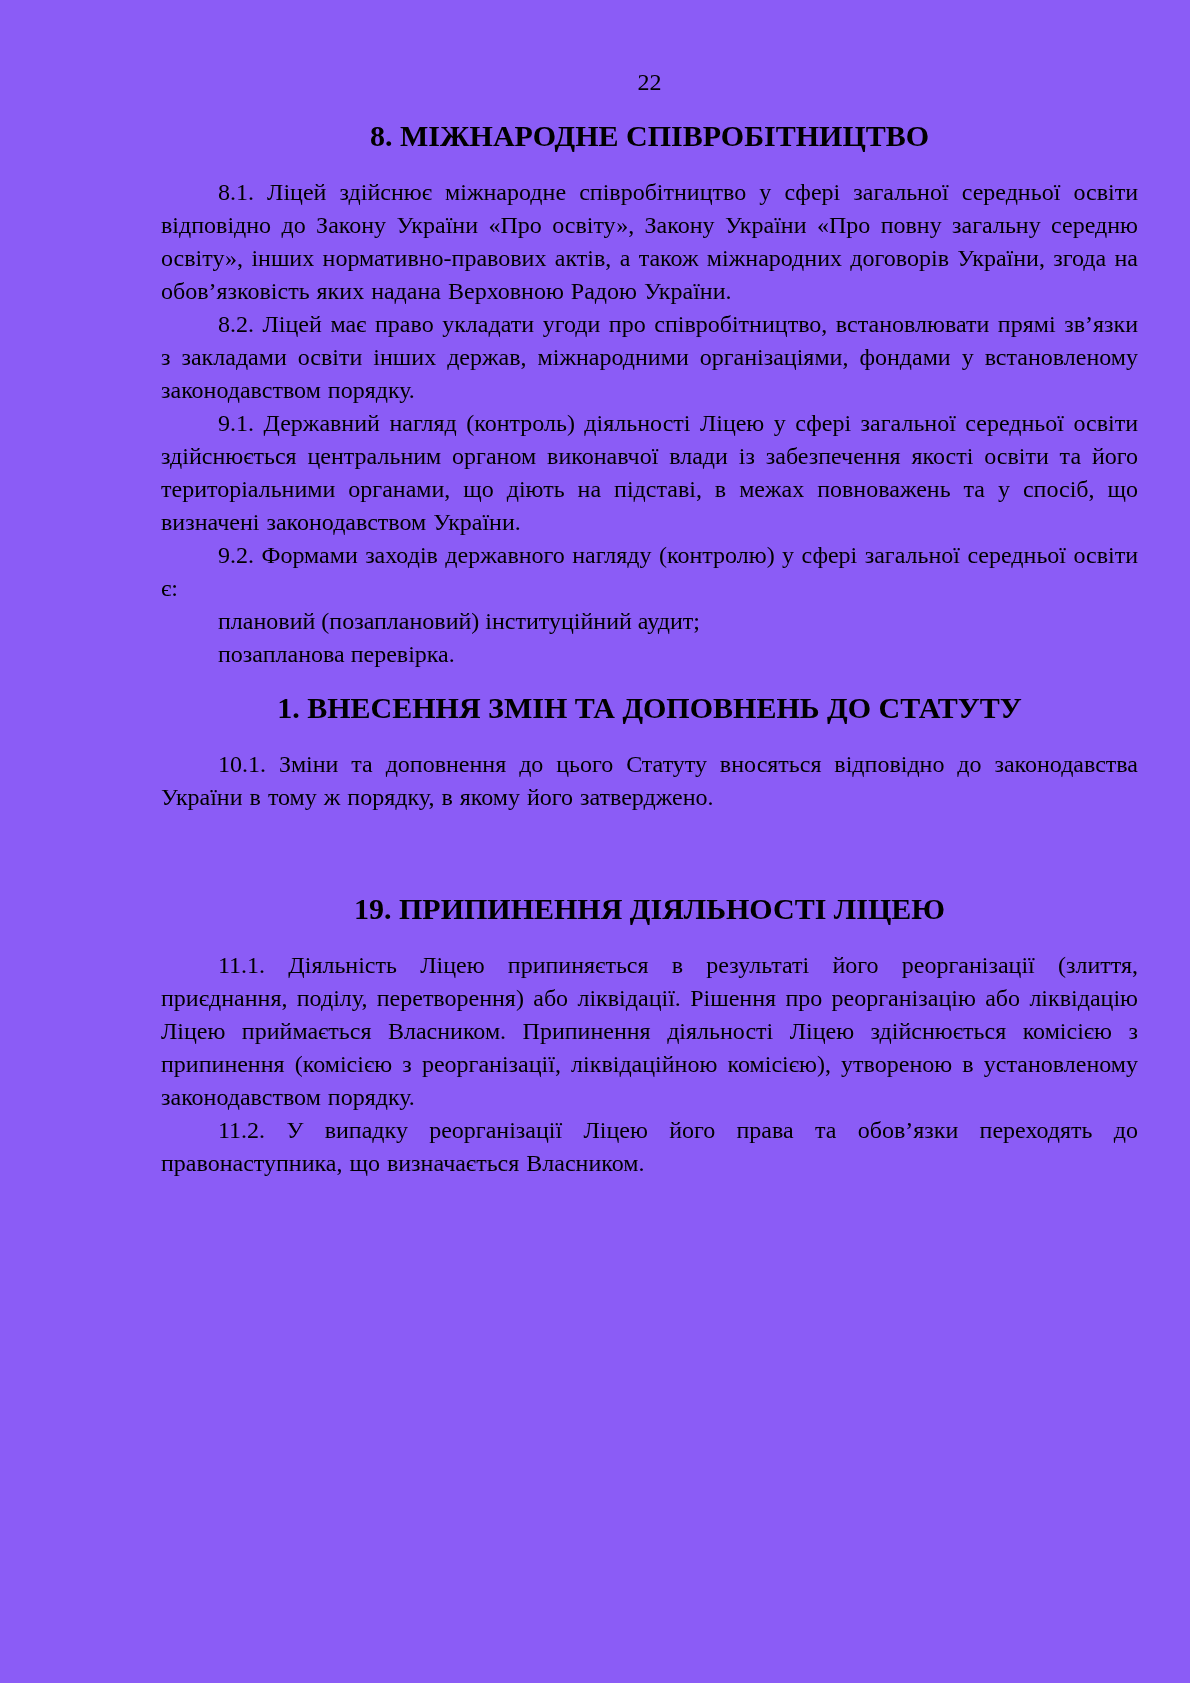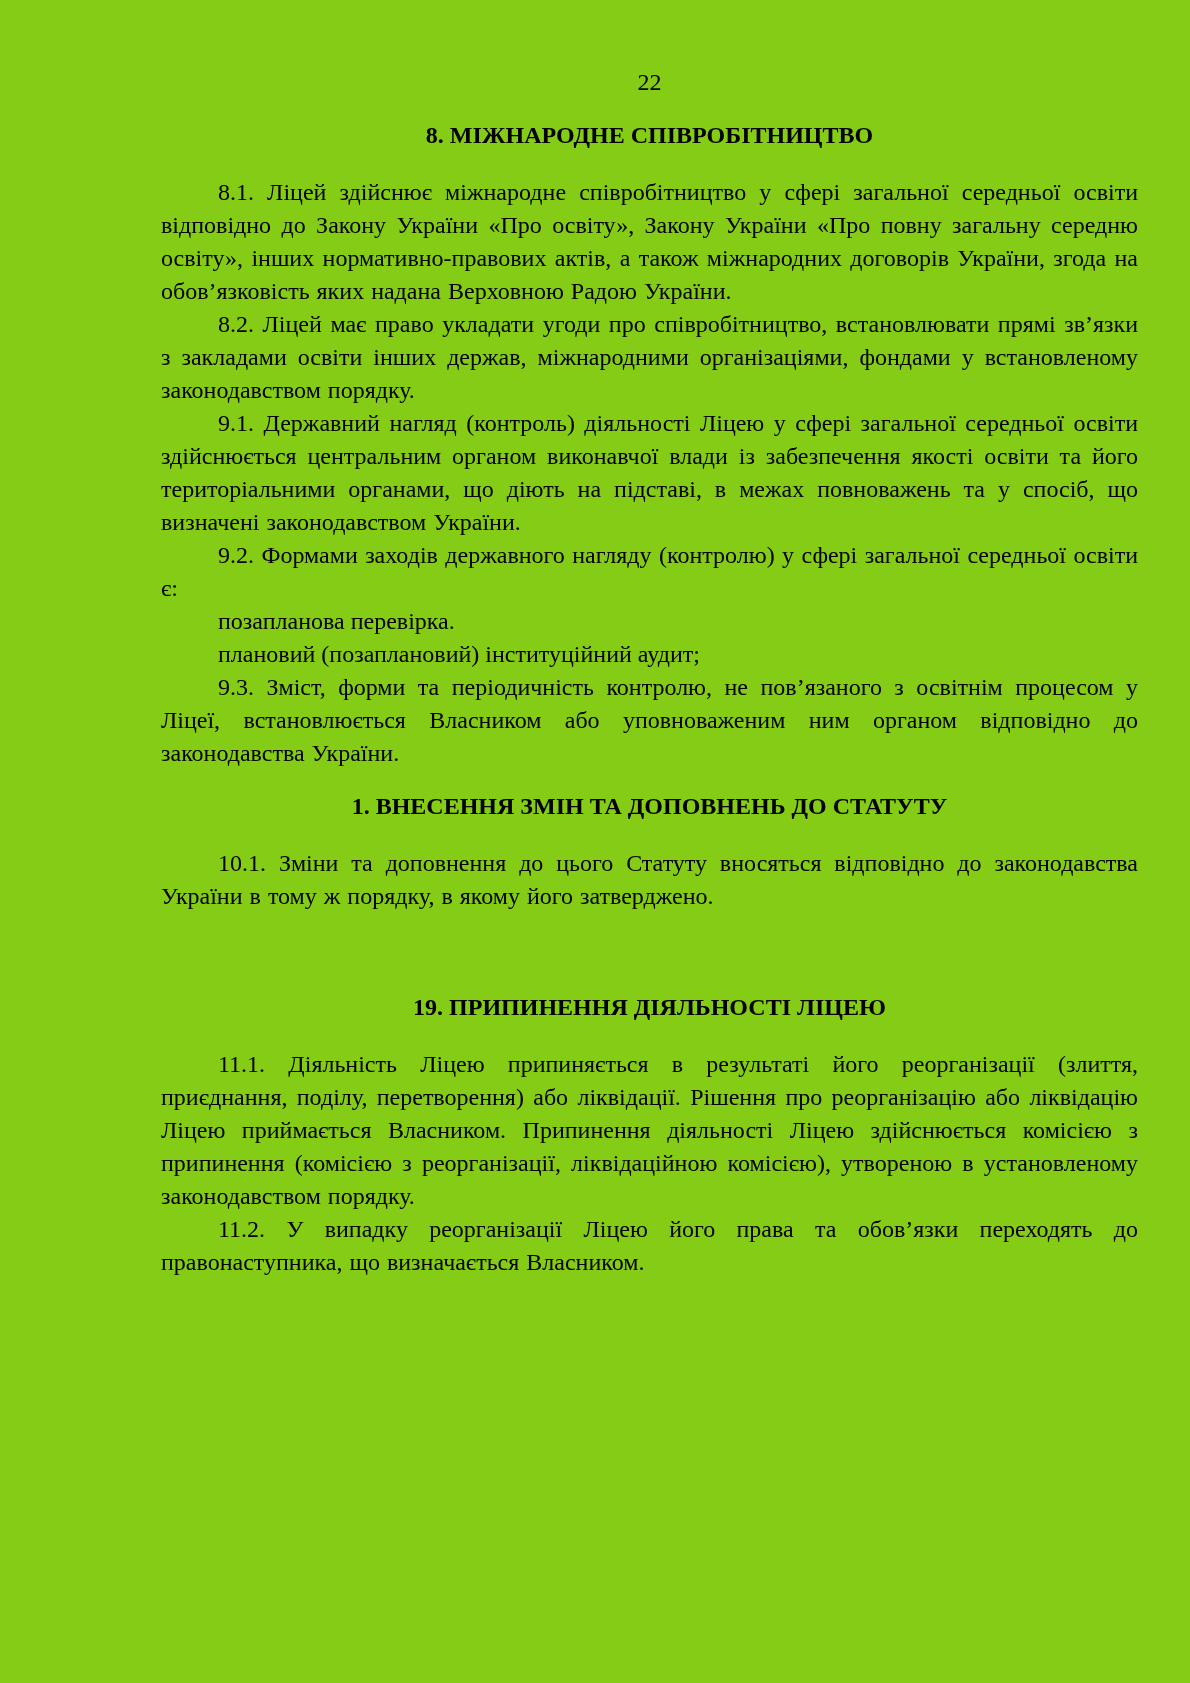--- a/index.html
+++ b/index.html
@@ -4,21 +4,21 @@
 <style>
   html, body {
     margin: 0;
     padding: 0;
     background: #ffffff;
   }
   .page {
     position: relative;
     width: 1190px;
     height: 1683px;
-    background: #84cc16;
+    background: #8b5cf6;
     color: #000000;
     font-family: "Liberation Serif", "DejaVu Serif", serif;
     overflow: hidden;
     box-sizing: border-box;
   }
   .content {
     position: absolute;
     left: 161px;
     top: 66px;
     width: 977px;
@@ -38,21 +38,21 @@
     word-spacing: 1px;
   }
   .list-line {
     font-size: 24px;
     line-height: 33px;
     text-align: left;
     text-indent: 57px;
     margin: 0;
   }
   .heading {
-    font-size: 24px;
+    font-size: 30px;
     line-height: 33px;
     font-weight: bold;
     text-align: center;
     margin: 20px 0 24px 0;
   }
   .heading.extra-gap {
     margin-top: 78px;
   }
 </style>
 </head>
@@ -68,25 +68,24 @@
 
     <p class="para">8.1. Ліцей здійснює міжнародне співробітництво у сфері загальної середньої освіти відповідно до Закону України «Про освіту», Закону України «Про повну загальну середню освіту», інших нормативно-правових актів, а також міжнародних договорів України, згода на обов’язковість яких надана Верховною Радою України.</p>
 
     <p class="para">8.2.  Ліцей має право укладати угоди про співробітництво, встановлювати прямі зв’язки з закладами освіти інших держав, міжнародними організаціями, фондами у встановленому законодавством порядку.</p>
 
 
     <p class="para">9.1. Державний нагляд (контроль) діяльності Ліцею у сфері загальної середньої освіти здійснюється центральним органом виконавчої влади із забезпечення якості освіти та його територіальними органами, що діють на підставі, в межах повноважень та у спосіб, що визначені законодавством України.</p>
 
     <p class="para">9.2. Формами заходів державного нагляду (контролю) у сфері загальної середньої освіти є:</p>
 
+    <p class="list-line">плановий (позаплановий) інституційний аудит;</p>
+
     <p class="list-line">позапланова перевірка.</p>
 
-    <p class="list-line">плановий (позаплановий) інституційний аудит;</p>
-
-    <p class="para">9.3. Зміст, форми та періодичність контролю, не пов’язаного з освітнім процесом у Ліцеї, встановлюється Власником або уповноваженим ним органом відповідно до законодавства України.</p>
 
     <h2 class="heading">1. ВНЕСЕННЯ ЗМІН ТА ДОПОВНЕНЬ ДО СТАТУТУ</h2>
 
     <p class="para">10.1. Зміни та доповнення до цього Статуту вносяться відповідно до законодавства України в тому ж порядку, в якому його затверджено.</p>
 
     <h2 class="heading extra-gap">19. ПРИПИНЕННЯ ДІЯЛЬНОСТІ ЛІЦЕЮ</h2>
 
     <p class="para">11.1. Діяльність Ліцею припиняється в результаті його реорганізації (злиття, приєднання, поділу, перетворення) або ліквідації. Рішення про реорганізацію або ліквідацію Ліцею приймається Власником. Припинення діяльності Ліцею здійснюється комісією з припинення (комісією з реорганізації, ліквідаційною комісією), утвореною в установленому законодавством порядку.</p>
 
     <p class="para">11.2. У випадку реорганізації Ліцею його права та обов’язки переходять до правонаступника, що визначається Власником.</p>

